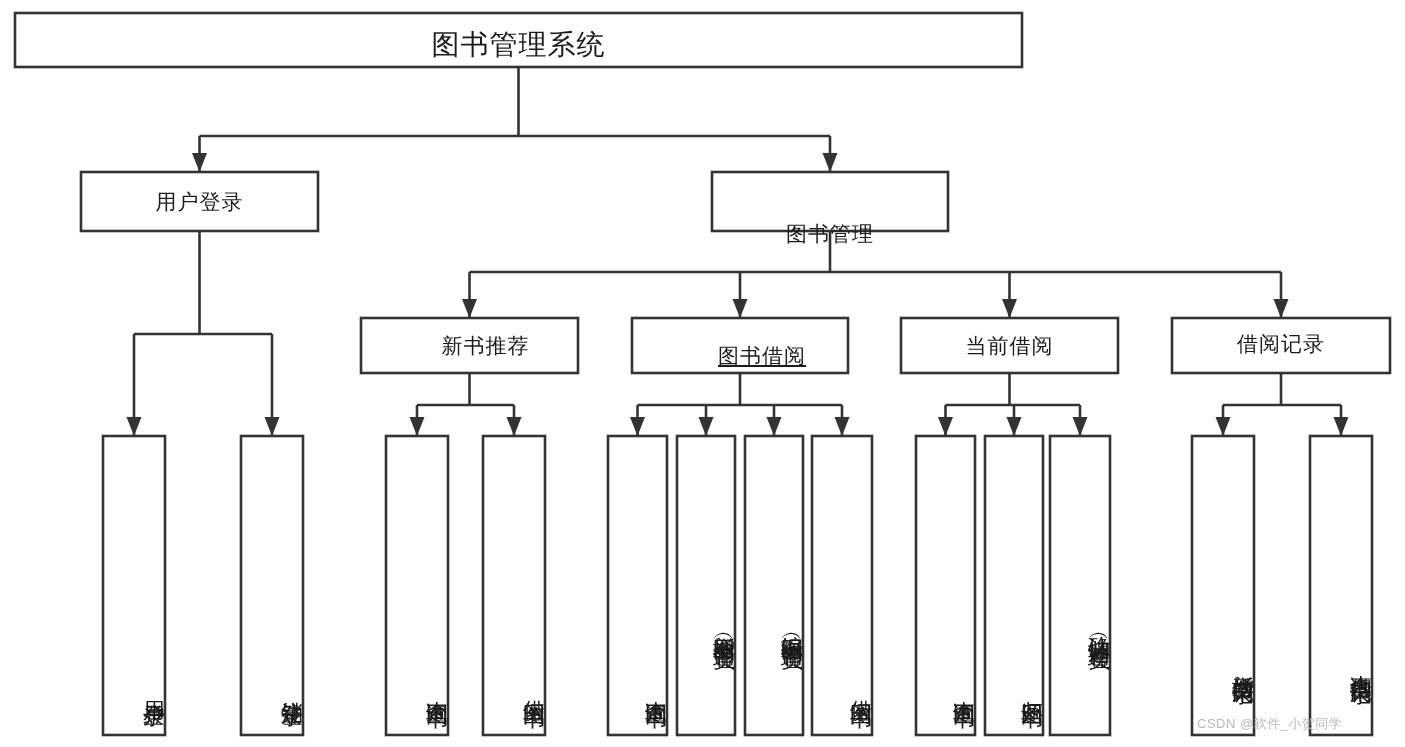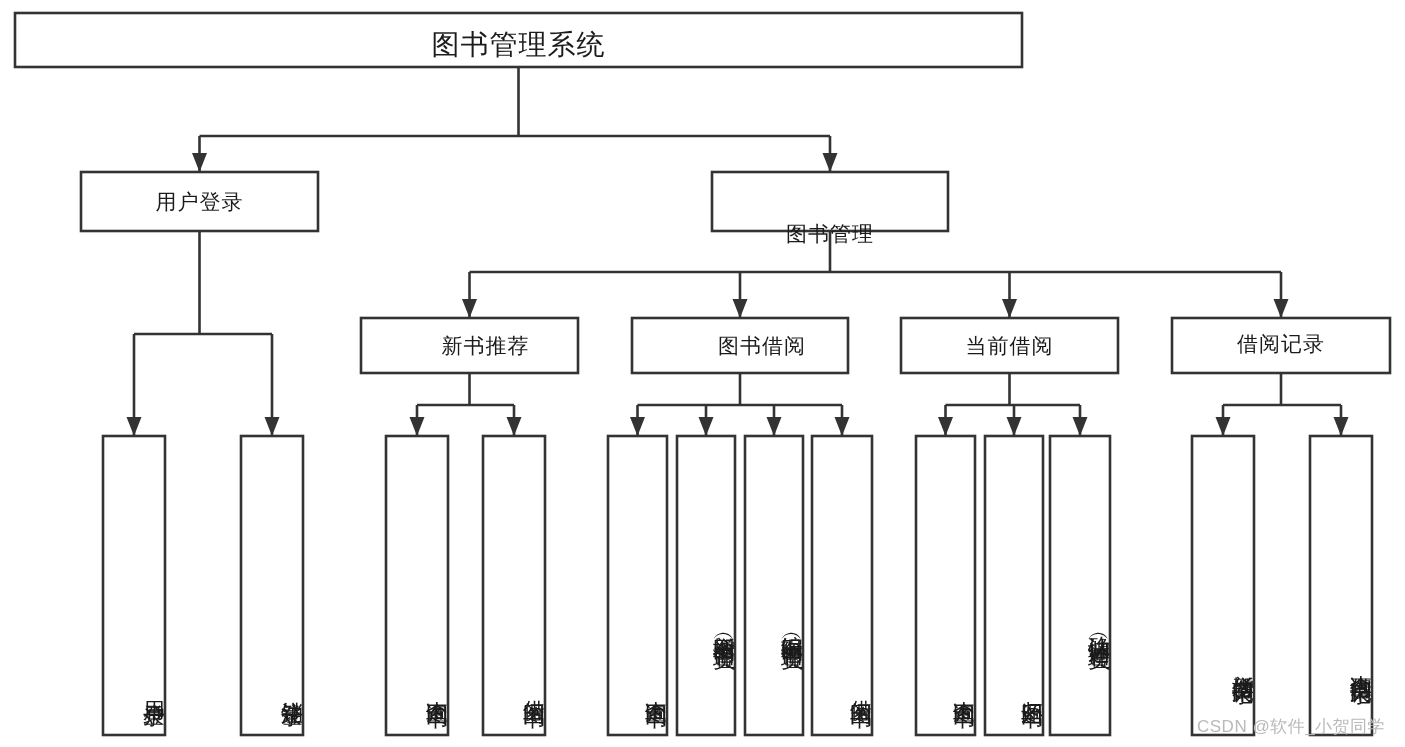--- a/index.html
+++ b/index.html
@@ -62,21 +62,21 @@
     color: #1b1b1b;
     writing-mode: vertical-rl;
     text-orientation: upright;
     letter-spacing: 2px;
     line-height: 1;
     white-space: nowrap;
     pointer-events: none;
   }
   .watermark {
     position: absolute;
-    font-size: 17px;
+    font-size: 13px;
     color: #b9b9b9;
     white-space: nowrap;
     letter-spacing: 0.5px;
   }
 </style>
 </head>
 <body>
 
 <div id="diagram-root">
   <svg id="tree-svg" viewBox="0 0 1405 747" xmlns="http://www.w3.org/2000/svg">
@@ -155,21 +155,21 @@
         <rect x="1050" y="436" width="60" height="299" class="node-box"></rect>
         <rect x="1192" y="436" width="62" height="299" class="node-box"></rect>
         <rect x="1310" y="436" width="62" height="299" class="node-box"></rect>
       </g>
   </svg>
   <div id="labels-layer">
       <div class="node-label-h" style="left: 15px; top: 13px; width: 1007px; height: 64px; font-size: 28px;">图书管理系统</div>
       <div class="node-label-h" style="left: 81px; top: 172px; width: 237px; height: 59px;">用户登录</div>
       <div class="node-label-h" style="left: 712px; top: 172px; width: 236px; height: 59px; margin-top: 32px;">图书管理</div>
       <div class="node-label-h" style="left: 361px; top: 318px; width: 249px; height: 55px;">新书推荐</div>
-      <div class="node-label-h" style="left: 632px; top: 318px; width: 260px; height: 55px;">图书借阅</div>
+      <div class="node-label-h" style="left: 632px; top: 328px; width: 260px; height: 55px; text-decoration: underline;">图书借阅</div>
       <div class="node-label-h" style="left: 901px; top: 318px; width: 217px; height: 55px;">当前借阅</div>
       <div class="node-label-h" style="left: 1172px; top: 318px; width: 218px; height: 52px;">借阅记录</div>
       <div class="node-label-v" style="left: 103px; top: 436px; width: 62px; height: 299px; font-size: 22px; padding-top: 101.5px;">用户登录</div>
       <div class="node-label-v" style="left: 241px; top: 436px; width: 62px; height: 299px; font-size: 22px; padding-top: 101.5px;">注销登录</div>
       <div class="node-label-v" style="left: 386px; top: 436px; width: 62px; height: 299px; font-size: 22px; padding-top: 101.5px;">查询图书</div>
       <div class="node-label-v" style="left: 483px; top: 436px; width: 62px; height: 299px; font-size: 22px; padding-top: 101.5px;">借阅图书</div>
       <div class="node-label-v" style="left: 608px; top: 436px; width: 59px; height: 299px; font-size: 22px; padding-top: 101.5px;">查询图书</div>
       <div class="node-label-v" style="left: 677px; top: 436px; width: 58px; height: 299px; font-size: 22px; padding-top: 41.5px;">新增图书（管理员）</div>
       <div class="node-label-v" style="left: 745px; top: 436px; width: 58px; height: 299px; font-size: 22px; padding-top: 41.5px;">编辑图书（管理员）</div>
       <div class="node-label-v" style="left: 812px; top: 436px; width: 60px; height: 299px; font-size: 22px; padding-top: 101.5px;">借阅图书</div>

